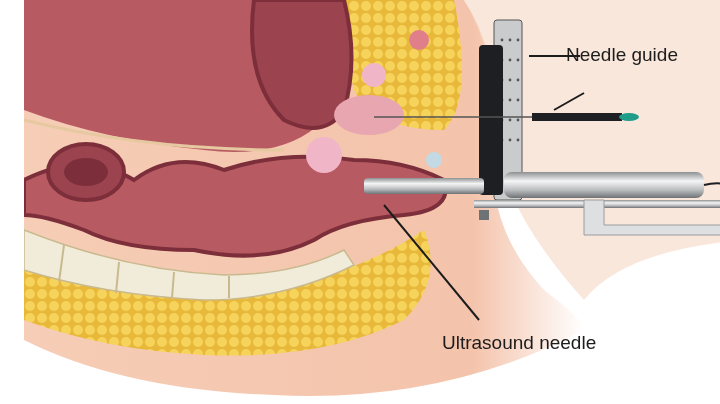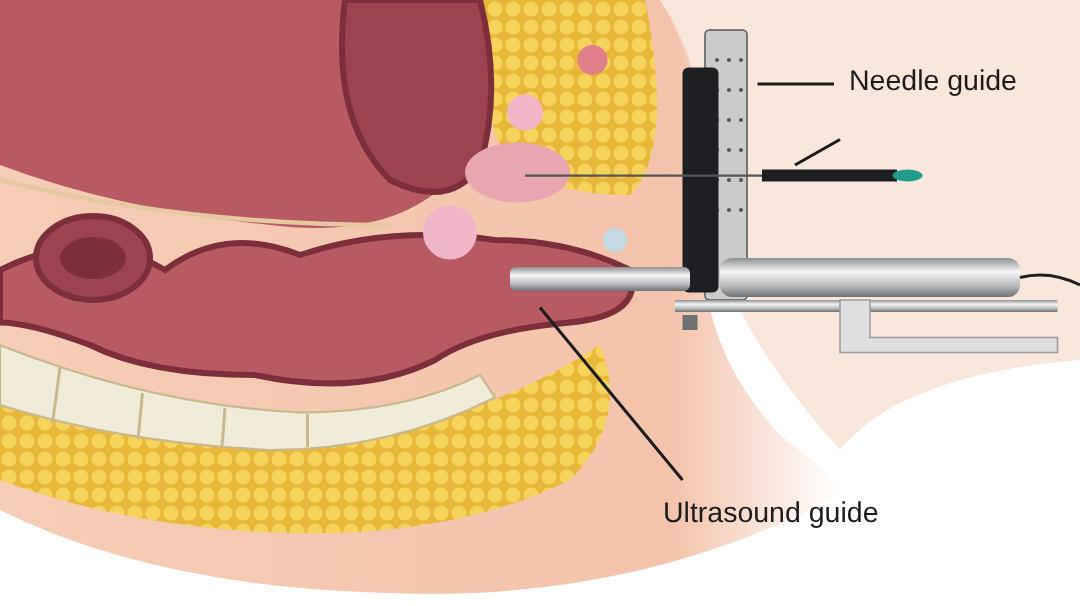--- a/index.html
+++ b/index.html
@@ -1,17 +1,17 @@
 <!DOCTYPE html>
 <html><head>
   <meta charset="utf-8">
   <style>
     html,body{margin:0;padding:0;}
     body{width:720px;height:404px;overflow:hidden;background:#ffffff;position:relative;font-family:"Liberation Sans",sans-serif;}
-    #stage{position:absolute;left:0;top:0;width:656px;height:404px;}
+    #stage{position:absolute;left:0;top:0;width:656px;height:404px;padding-left:24px;}
     .label{position:absolute;color:#1c1c1c;font-size:19px;white-space:nowrap;}
   </style>
 </head>
 <body>
 
 <div id="stage">
   <svg width="720" height="404" viewBox="0 0 720 404">
     <defs>
       <linearGradient id="skinGrad" x1="0" y1="0" x2="1" y2="0">
         <stop offset="0" stop-color="#f6cdb6"></stop>
@@ -91,14 +91,14 @@
     <line x1="350" y1="117" x2="512" y2="117" stroke="#555" stroke-width="1.5"></line>
     <rect x="508" y="113" width="90" height="8" fill="#1d1f22"></rect>
     <ellipse cx="605" cy="117" rx="10" ry="4" fill="#1f9c8a"></ellipse>
 
     <line x1="505" y1="56" x2="556" y2="56" stroke="#1c1c1c" stroke-width="2"></line>
     <line x1="530" y1="110" x2="560" y2="93" stroke="#1c1c1c" stroke-width="2"></line>
     <line x1="360" y1="205" x2="455" y2="320" stroke="#1c1c1c" stroke-width="2"></line>
   </svg>
 
   <div class="label" style="left:566px;top:44px;">Needle guide</div>
-  <div class="label" style="left:442px;top:332px;">Ultrasound guide</div>
+  <div class="label" style="left:442px;top:332px;">Ultrasound needle</div>
 </div>
 
 </body></html>

